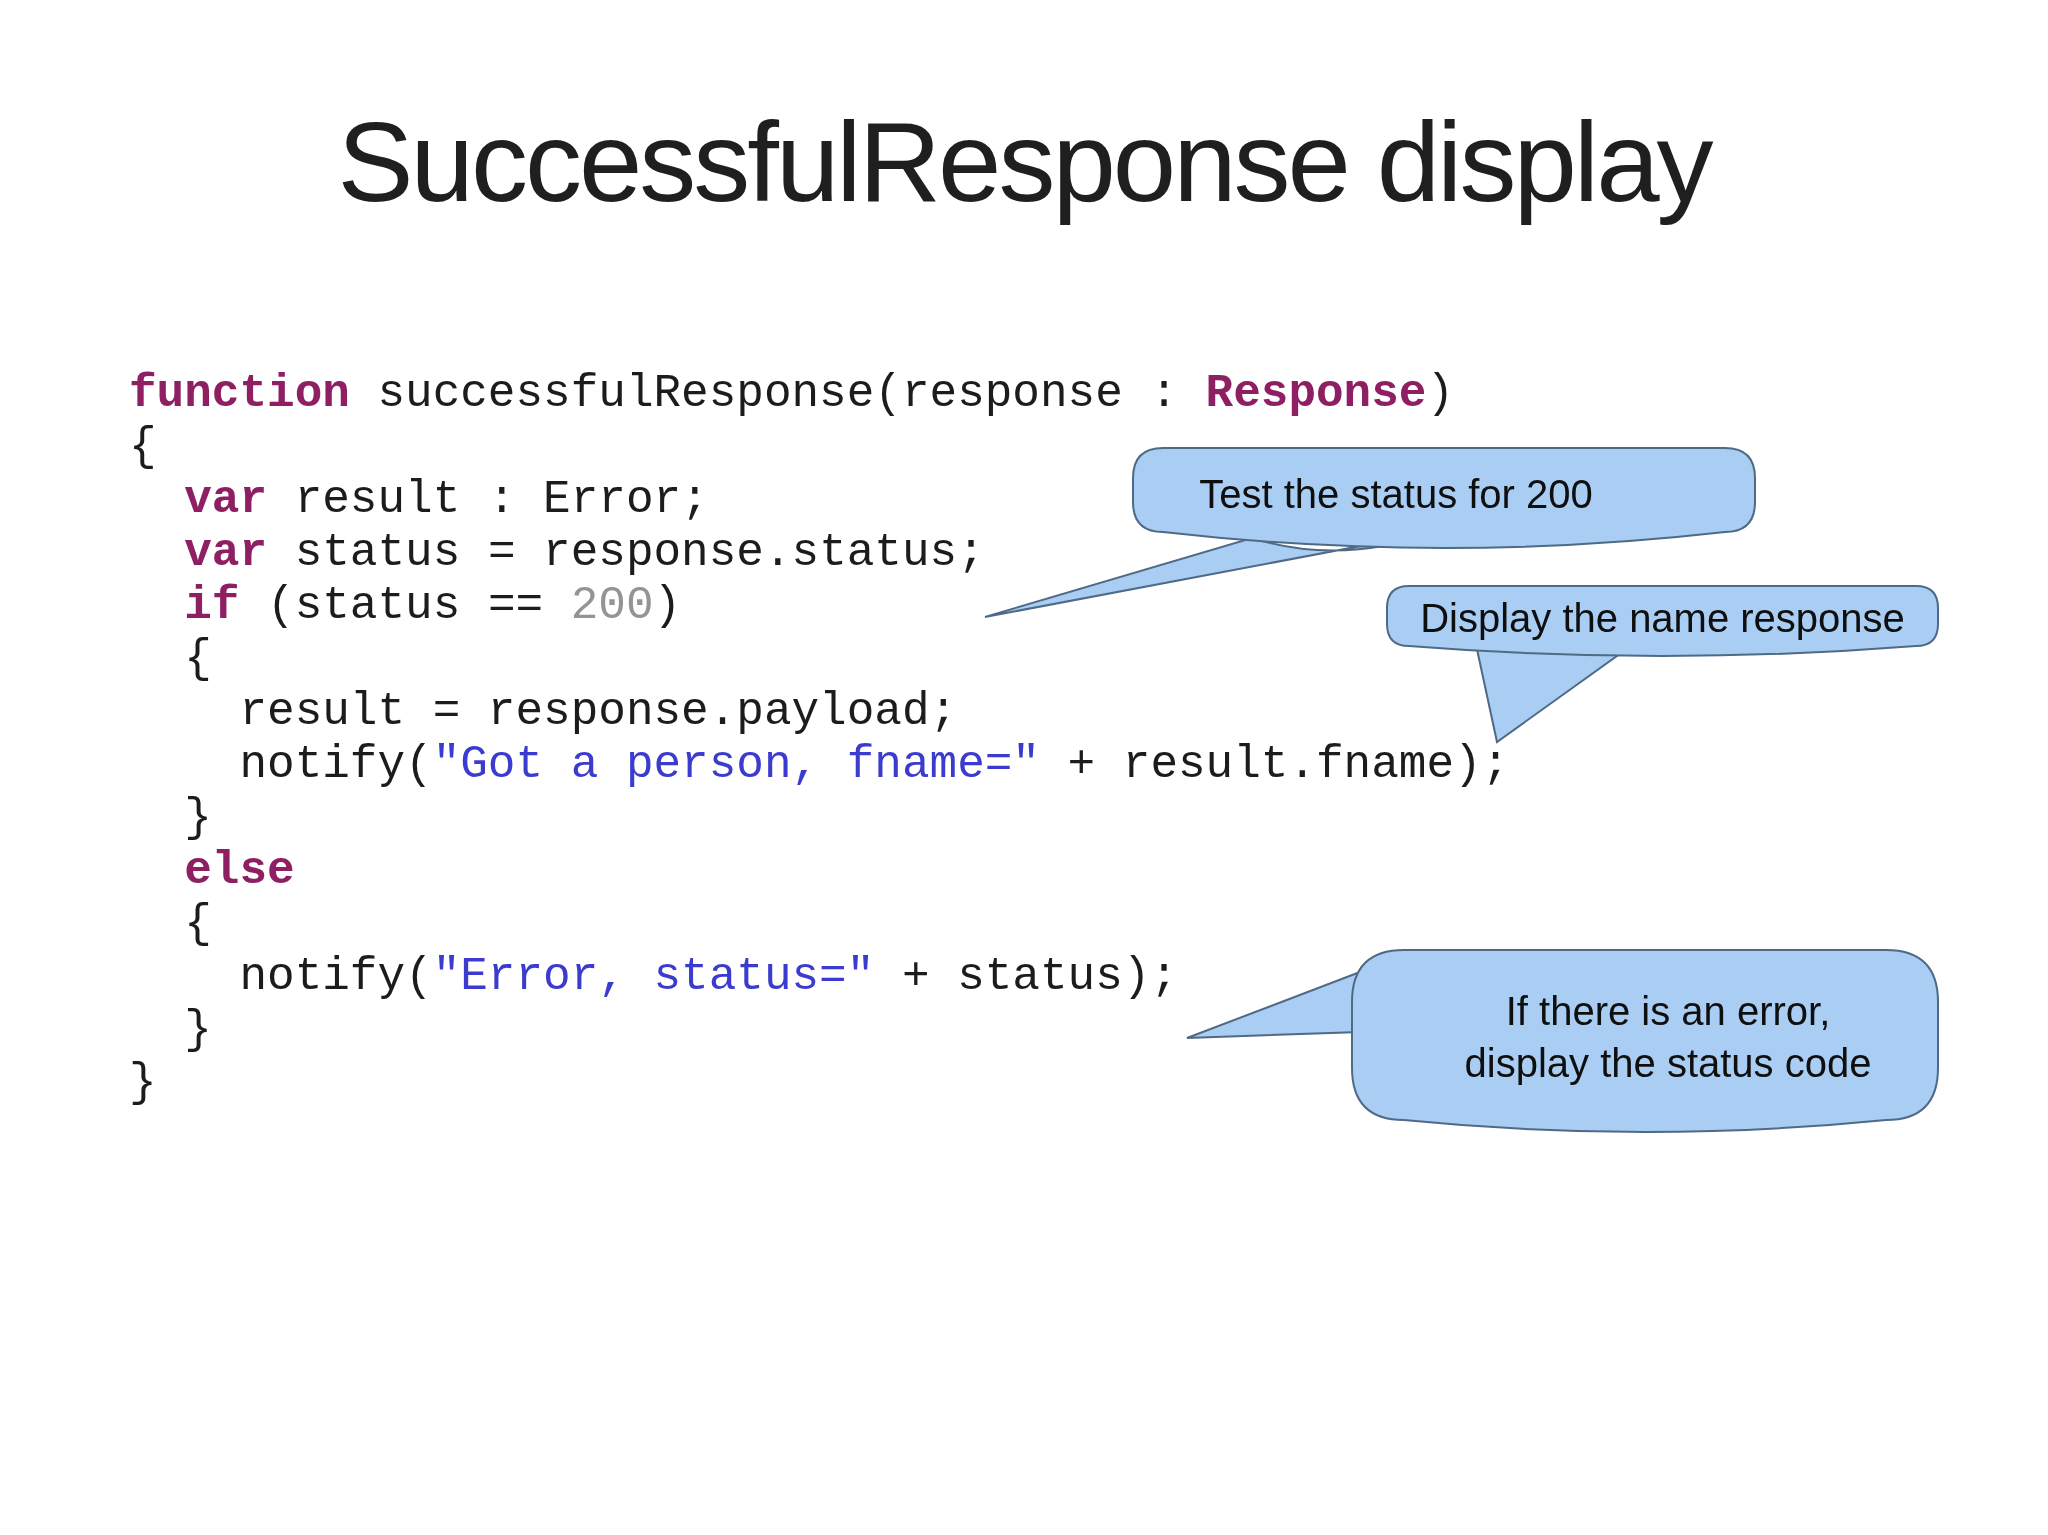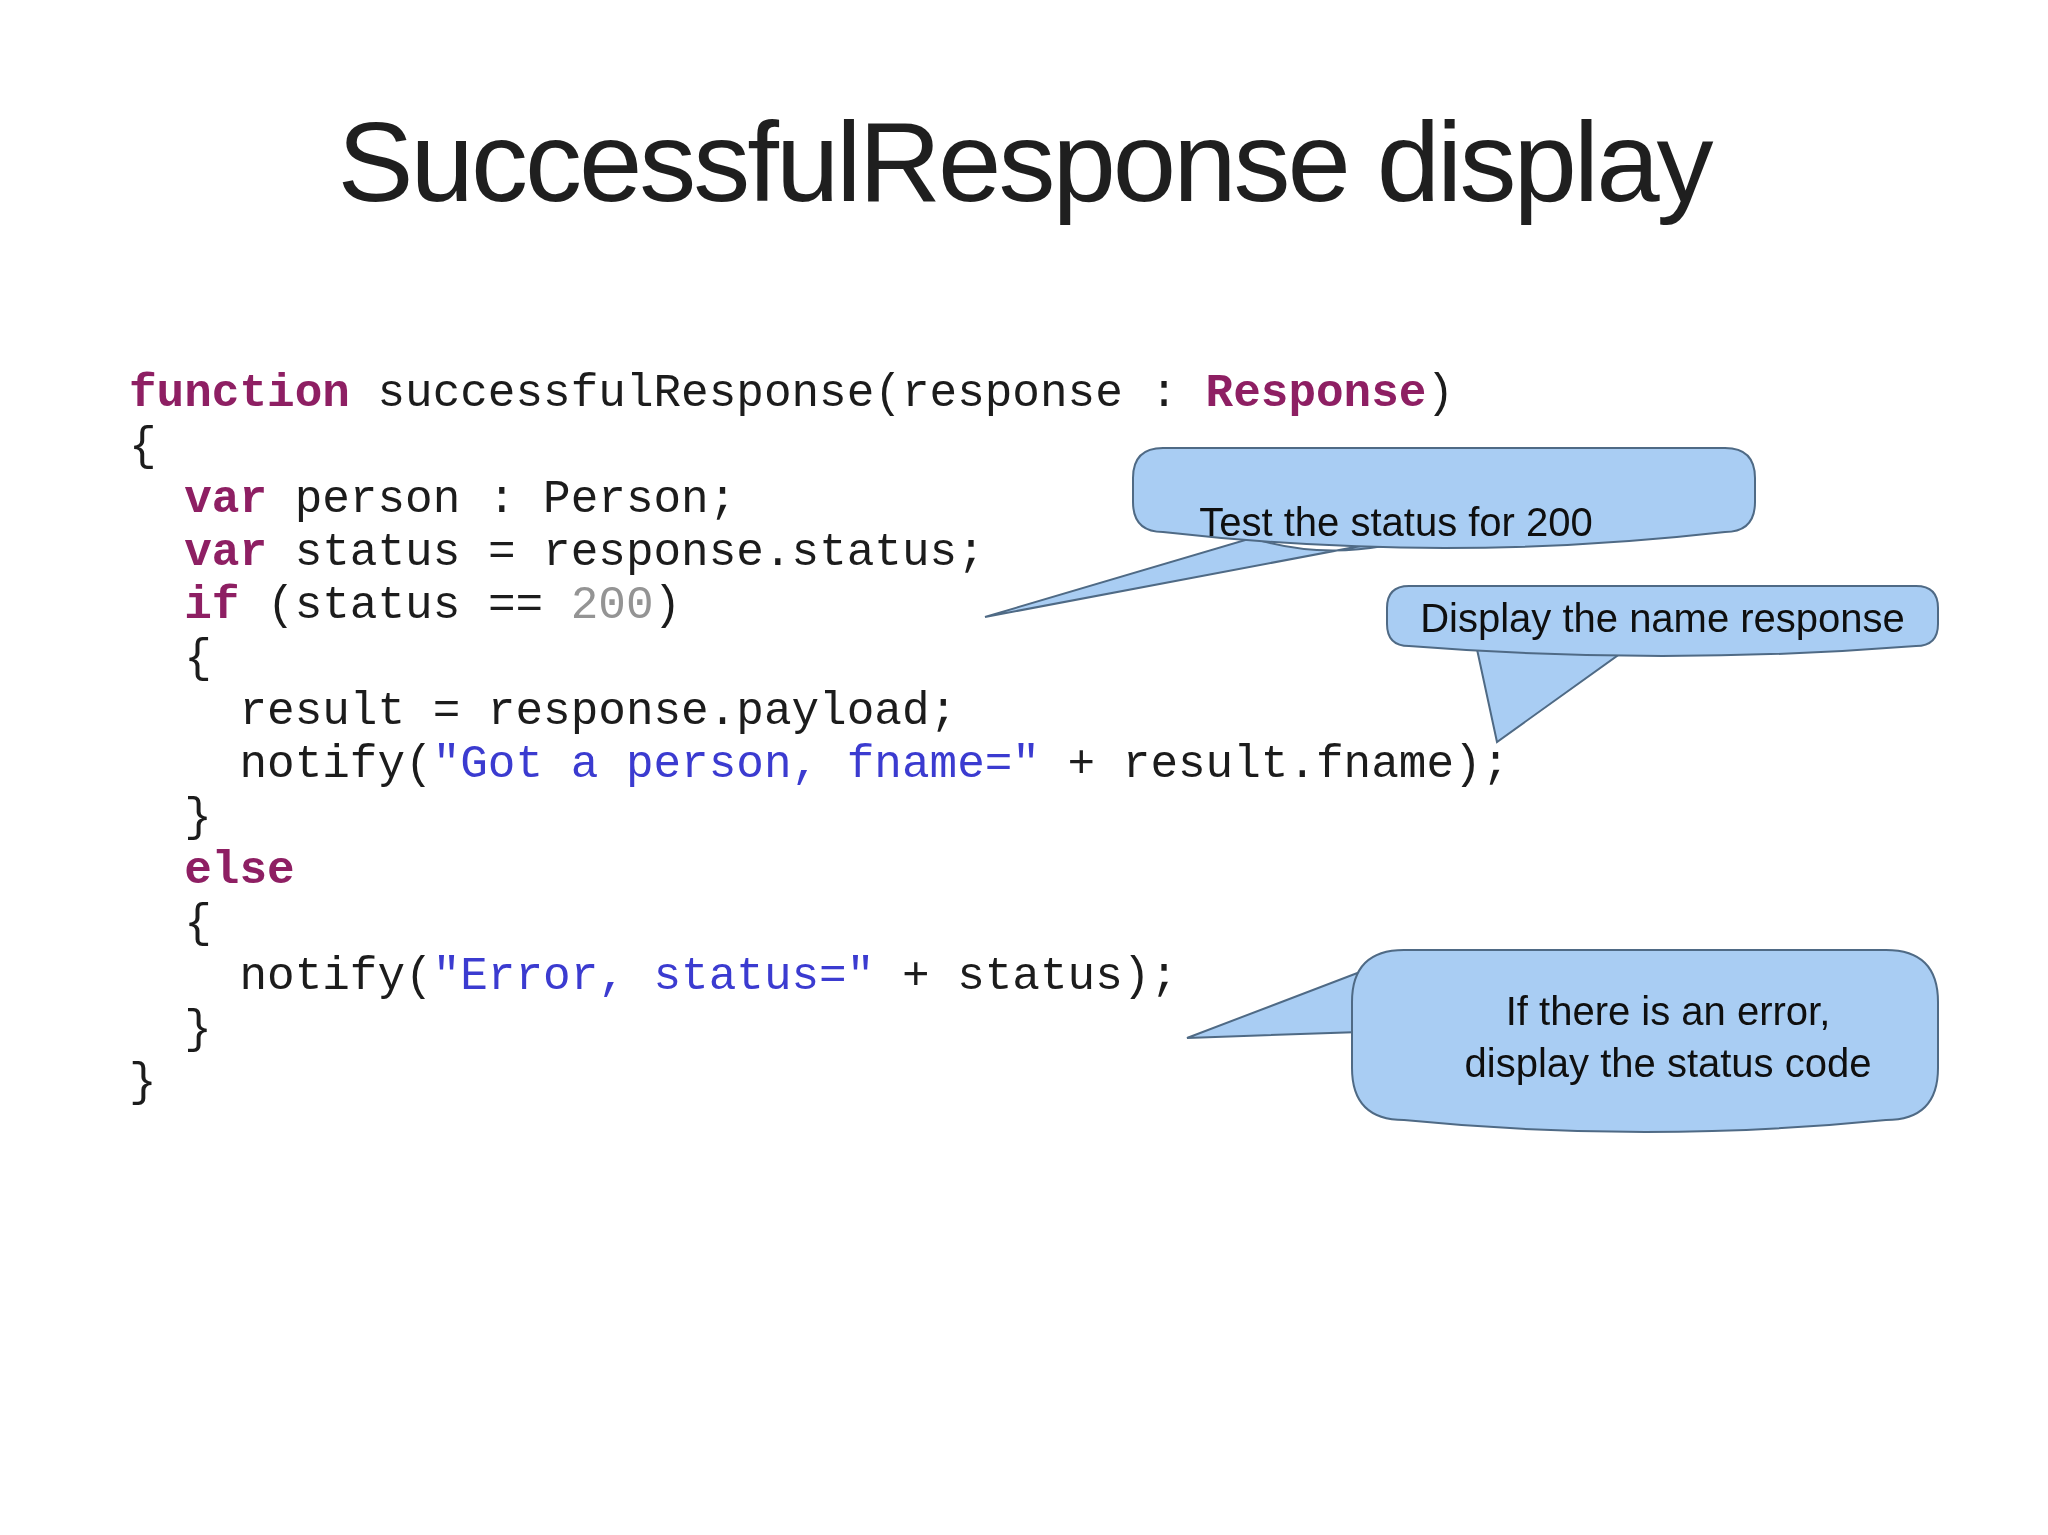--- a/index.html
+++ b/index.html
@@ -50,35 +50,35 @@
     position:absolute;
     display:flex;
     align-items:center;
     justify-content:center;
     text-align:center;
     font-size:40px;
     color:#0f0f0f;
     white-space:pre-line;
     line-height:1.3;
   }
-  .callout-text.b1{left:1133px; top:448px; width:526px; height:92px;margin-top:28px;}
+  .callout-text.b1{left:1133px; top:448px; width:526px; height:92px;}
   .callout-text.b2{left:1387px; top:586px; width:551px; height:64px;}
   .callout-text.b3{left:1352px; top:950px; width:632px; height:174px;}
 </style>
 </head>
 <body style="background: rgb(255, 255, 255);">
 
 <div class="slide">
 
   <div class="slide-title">SuccessfulResponse display</div>
 
   <div class="code-block">
       <div class="code-line"><span class="seg-keyword">function</span><span class="seg-plain"> successfulResponse(response : </span><span class="seg-keyword">Response</span><span class="seg-plain">)</span></div>
       <div class="code-line"><span class="seg-plain">{</span></div>
-      <div class="code-line"><span class="seg-plain">  </span><span class="seg-keyword">var</span><span class="seg-plain"> person : Person;</span></div>
+      <div class="code-line"><span class="seg-plain">  </span><span class="seg-keyword">var</span><span class="seg-plain"> result : Error;</span></div>
       <div class="code-line"><span class="seg-plain">  </span><span class="seg-keyword">var</span><span class="seg-plain"> status = response.status;</span></div>
       <div class="code-line"><span class="seg-plain">  </span><span class="seg-keyword">if</span><span class="seg-plain"> (status == </span><span class="seg-number">200</span><span class="seg-plain">)</span></div>
       <div class="code-line"><span class="seg-plain">  {</span></div>
       <div class="code-line"><span class="seg-plain">    result = response.payload;</span></div>
       <div class="code-line"><span class="seg-plain">    notify(</span><span class="seg-string">"Got a person, fname="</span><span class="seg-plain"> + result.fname);</span></div>
       <div class="code-line"><span class="seg-plain">  }</span></div>
       <div class="code-line"><span class="seg-plain">  </span><span class="seg-keyword">else</span></div>
       <div class="code-line"><span class="seg-plain">  {</span></div>
       <div class="code-line"><span class="seg-plain">    notify(</span><span class="seg-string">"Error, status="</span><span class="seg-plain"> + status);</span></div>
       <div class="code-line"><span class="seg-plain">  }</span></div>

